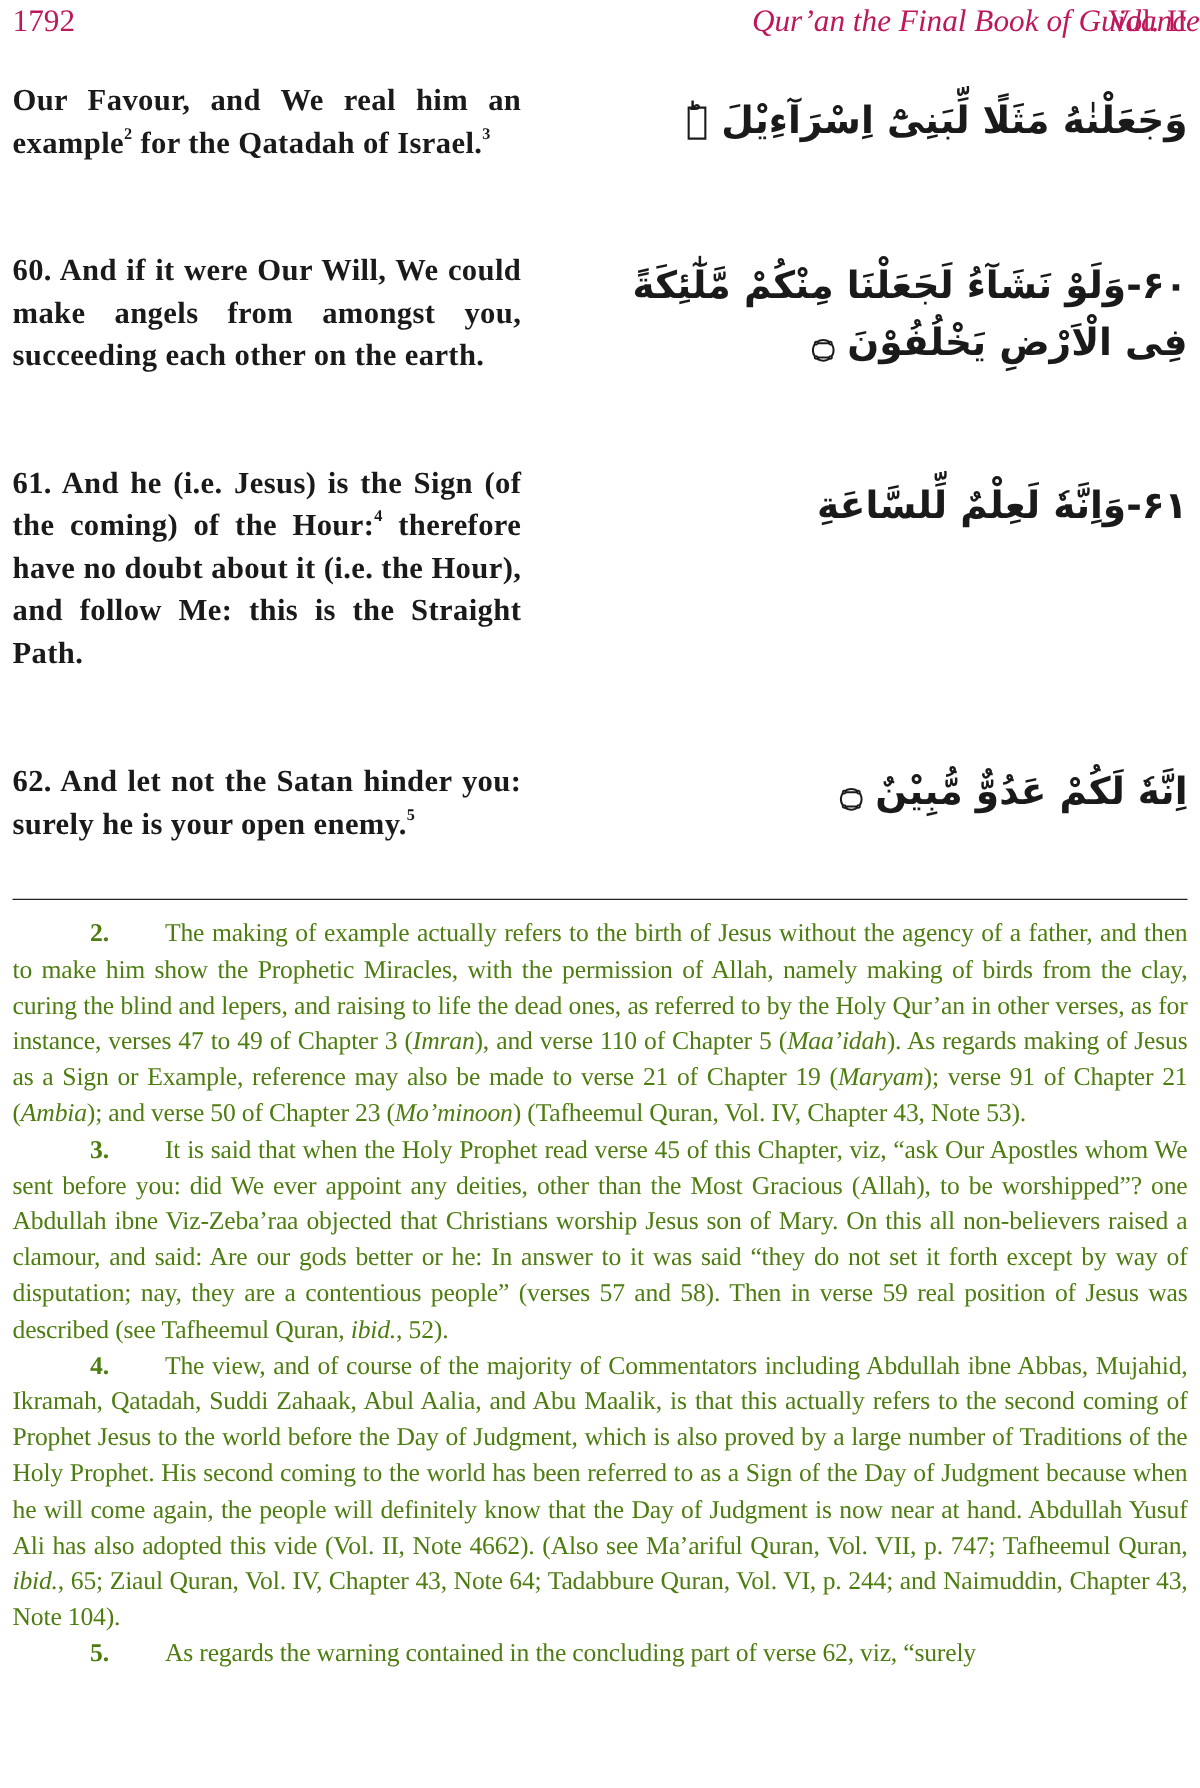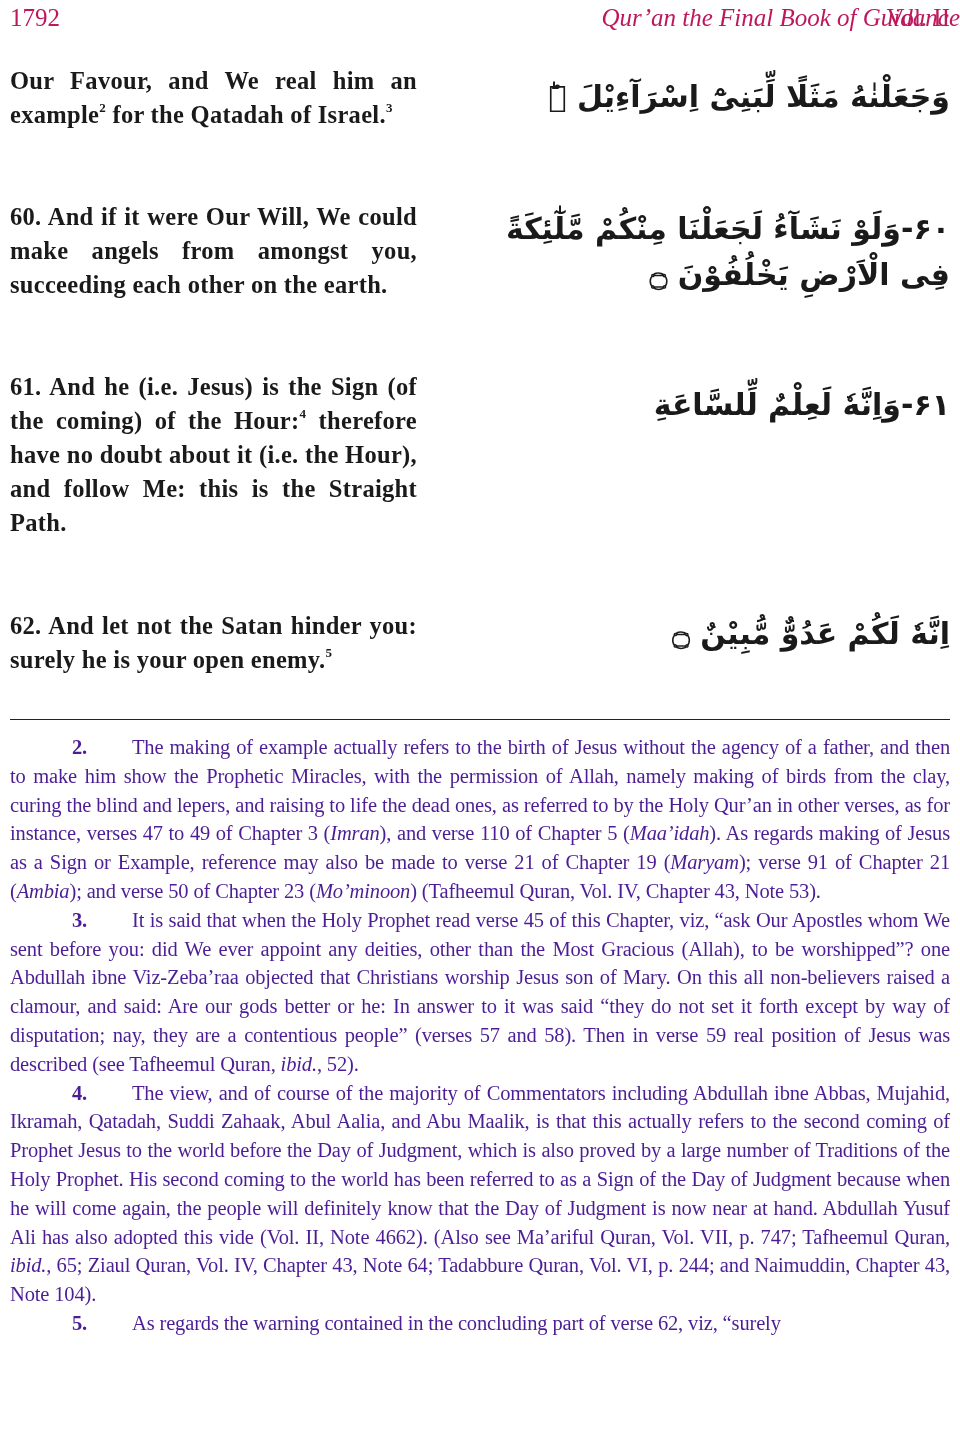--- a/index.html
+++ b/index.html
@@ -10,21 +10,21 @@
   .running-head .volume { position: absolute; right: 10px; top: 4px; }
 
   .verse-block { position: absolute; left: 10px; width: 940px; }
   .verse-en { position: absolute; left: 0; width: 407px; font-family: "Liberation Serif", serif; font-weight: bold; font-size: 24.5px; line-height: 34px; text-align: justify; text-align-last: left; letter-spacing: 0.3px; }
   .verse-en sup { font-size: 13px; line-height: 0; position: relative; top: -2px; }
   .verse-ar { position: absolute; right: 0; width: 400px; direction: rtl; font-family: "DejaVu Sans", sans-serif; font-weight: bold; font-size: 30px; line-height: 34px; text-align: right; }
   .verse-ar .ar-line { display: block; white-space: nowrap; }
 
   .divider { position: absolute; top: 719px; left: 10px; width: 940px; height: 0; border-top: 1.5px solid #222; }
 
-  .footnotes { position: absolute; top: 733px; left: 10px; width: 940px; font-family: "Liberation Serif", serif; font-size: 20.5px; line-height: 28.8px; text-align: justify; color: #4c1d95; letter-spacing: -0.15px; }
+  .footnotes { position: absolute; top: 733px; left: 10px; width: 940px; font-family: "Liberation Serif", serif; font-size: 20.5px; line-height: 28.8px; text-align: justify; color: #4d7c0f; letter-spacing: -0.15px; }
   .footnote { margin: 0; text-indent: 62px; }
   .footnote .fn-num { font-weight: bold; display: inline-block; width: 60px; text-indent: 0; }
   .footnote i { font-style: italic; }
 </style>
 </head>
 <body>
 
 <div class="running-head">
   <span class="page-num">1792</span>
   <span class="book-title">Qur’an the Final Book of Guidance</span>

